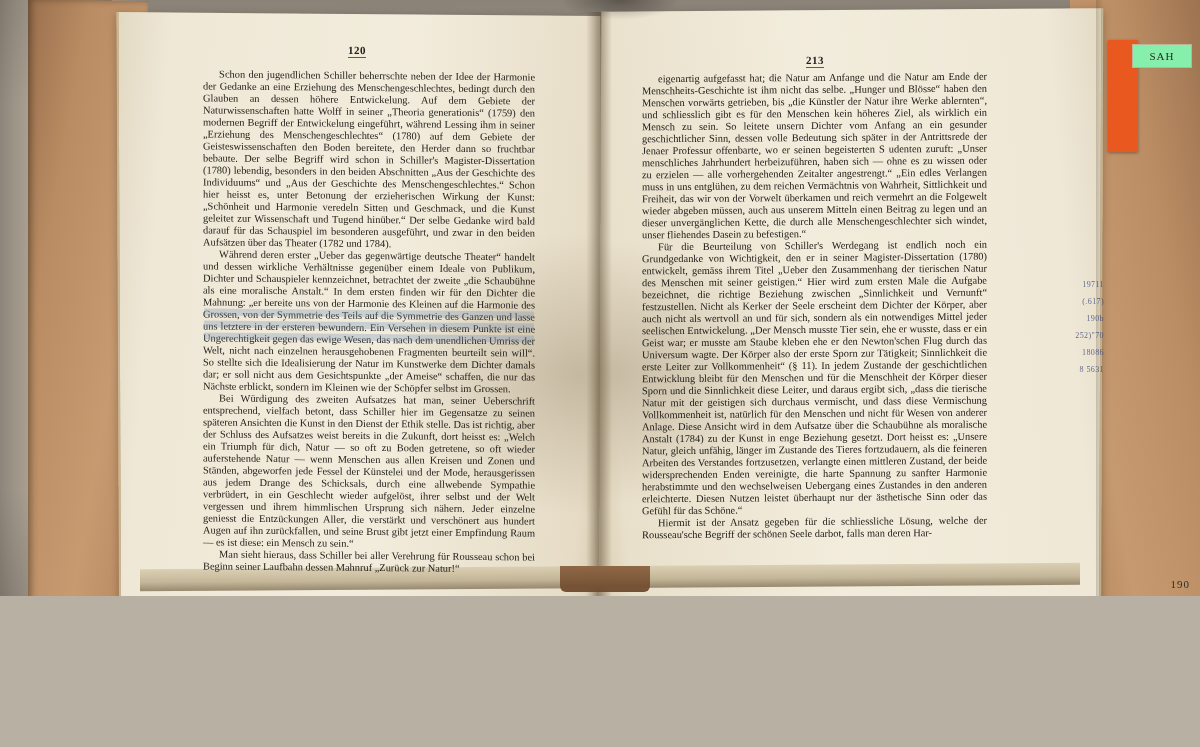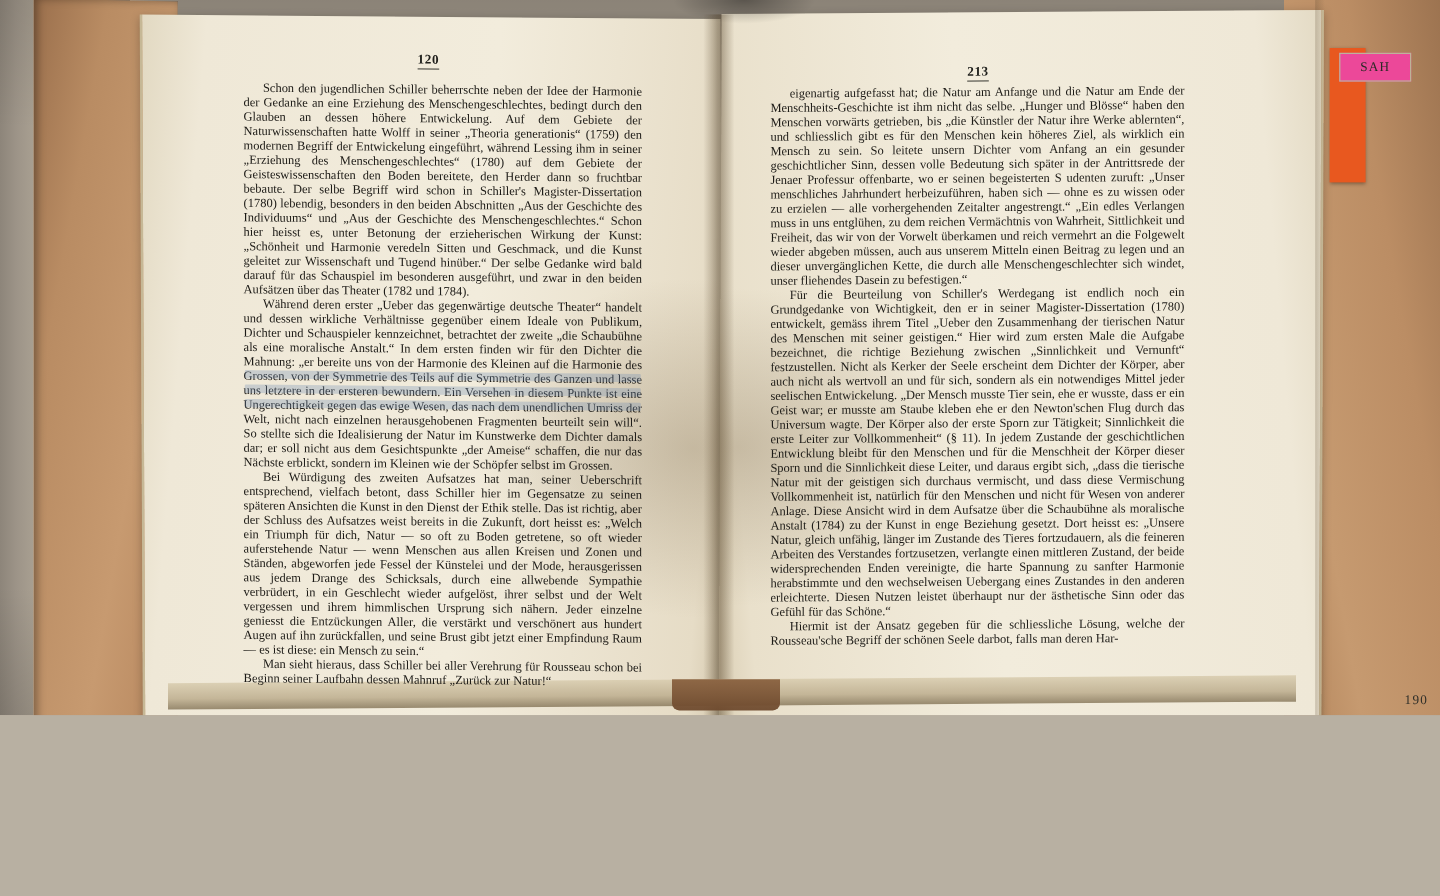--- a/index.html
+++ b/index.html
@@ -166,25 +166,25 @@
     position: absolute;
     right: 62px;
     top: 630px;
     width: 30px;
     height: 80px;
     background: #e8581f;
     box-shadow: 0 1px 3px rgba(0,0,0,.35);
   }
   .label-top {
     position: absolute;
-    right: 24px;
+    right: 8px;
     top: 44px;
     width: 58px;
     height: 22px;
-    background: #ec4899;
+    background: #86efac;
     color: #2b2b26;
     font-size: 11px;
     letter-spacing: 1px;
     display: flex;
     align-items: center;
     justify-content: center;
     border: 1px solid #bdb399;
   }
   .label-side {
     position: absolute;
@@ -267,13 +267,21 @@
   <div class="mark" style="left:204px; top:650px; width:330px; transform:skewY(0.55deg);"></div>
   <div class="mark" style="left:204px; top:662px; width:300px; transform:skewY(0.55deg);"></div>
 
   <div class="edge-strip"></div>
   <div class="tab-orange"></div>
   <div class="tab-orange2"></div>
   <div class="label-top">SAH</div>
   <div class="label-side">A-S</div>
   <div class="label-bottom">190</div>
 
+  <div class="stamp-col">
+    <div>19711</div>
+    <div>(.617)</div>
+    <div>190b</div>
+    <div>252)"70</div>
+    <div>18086</div>
+    <div>8 5631</div>
+  </div>
 </div>
 
 </body></html>

